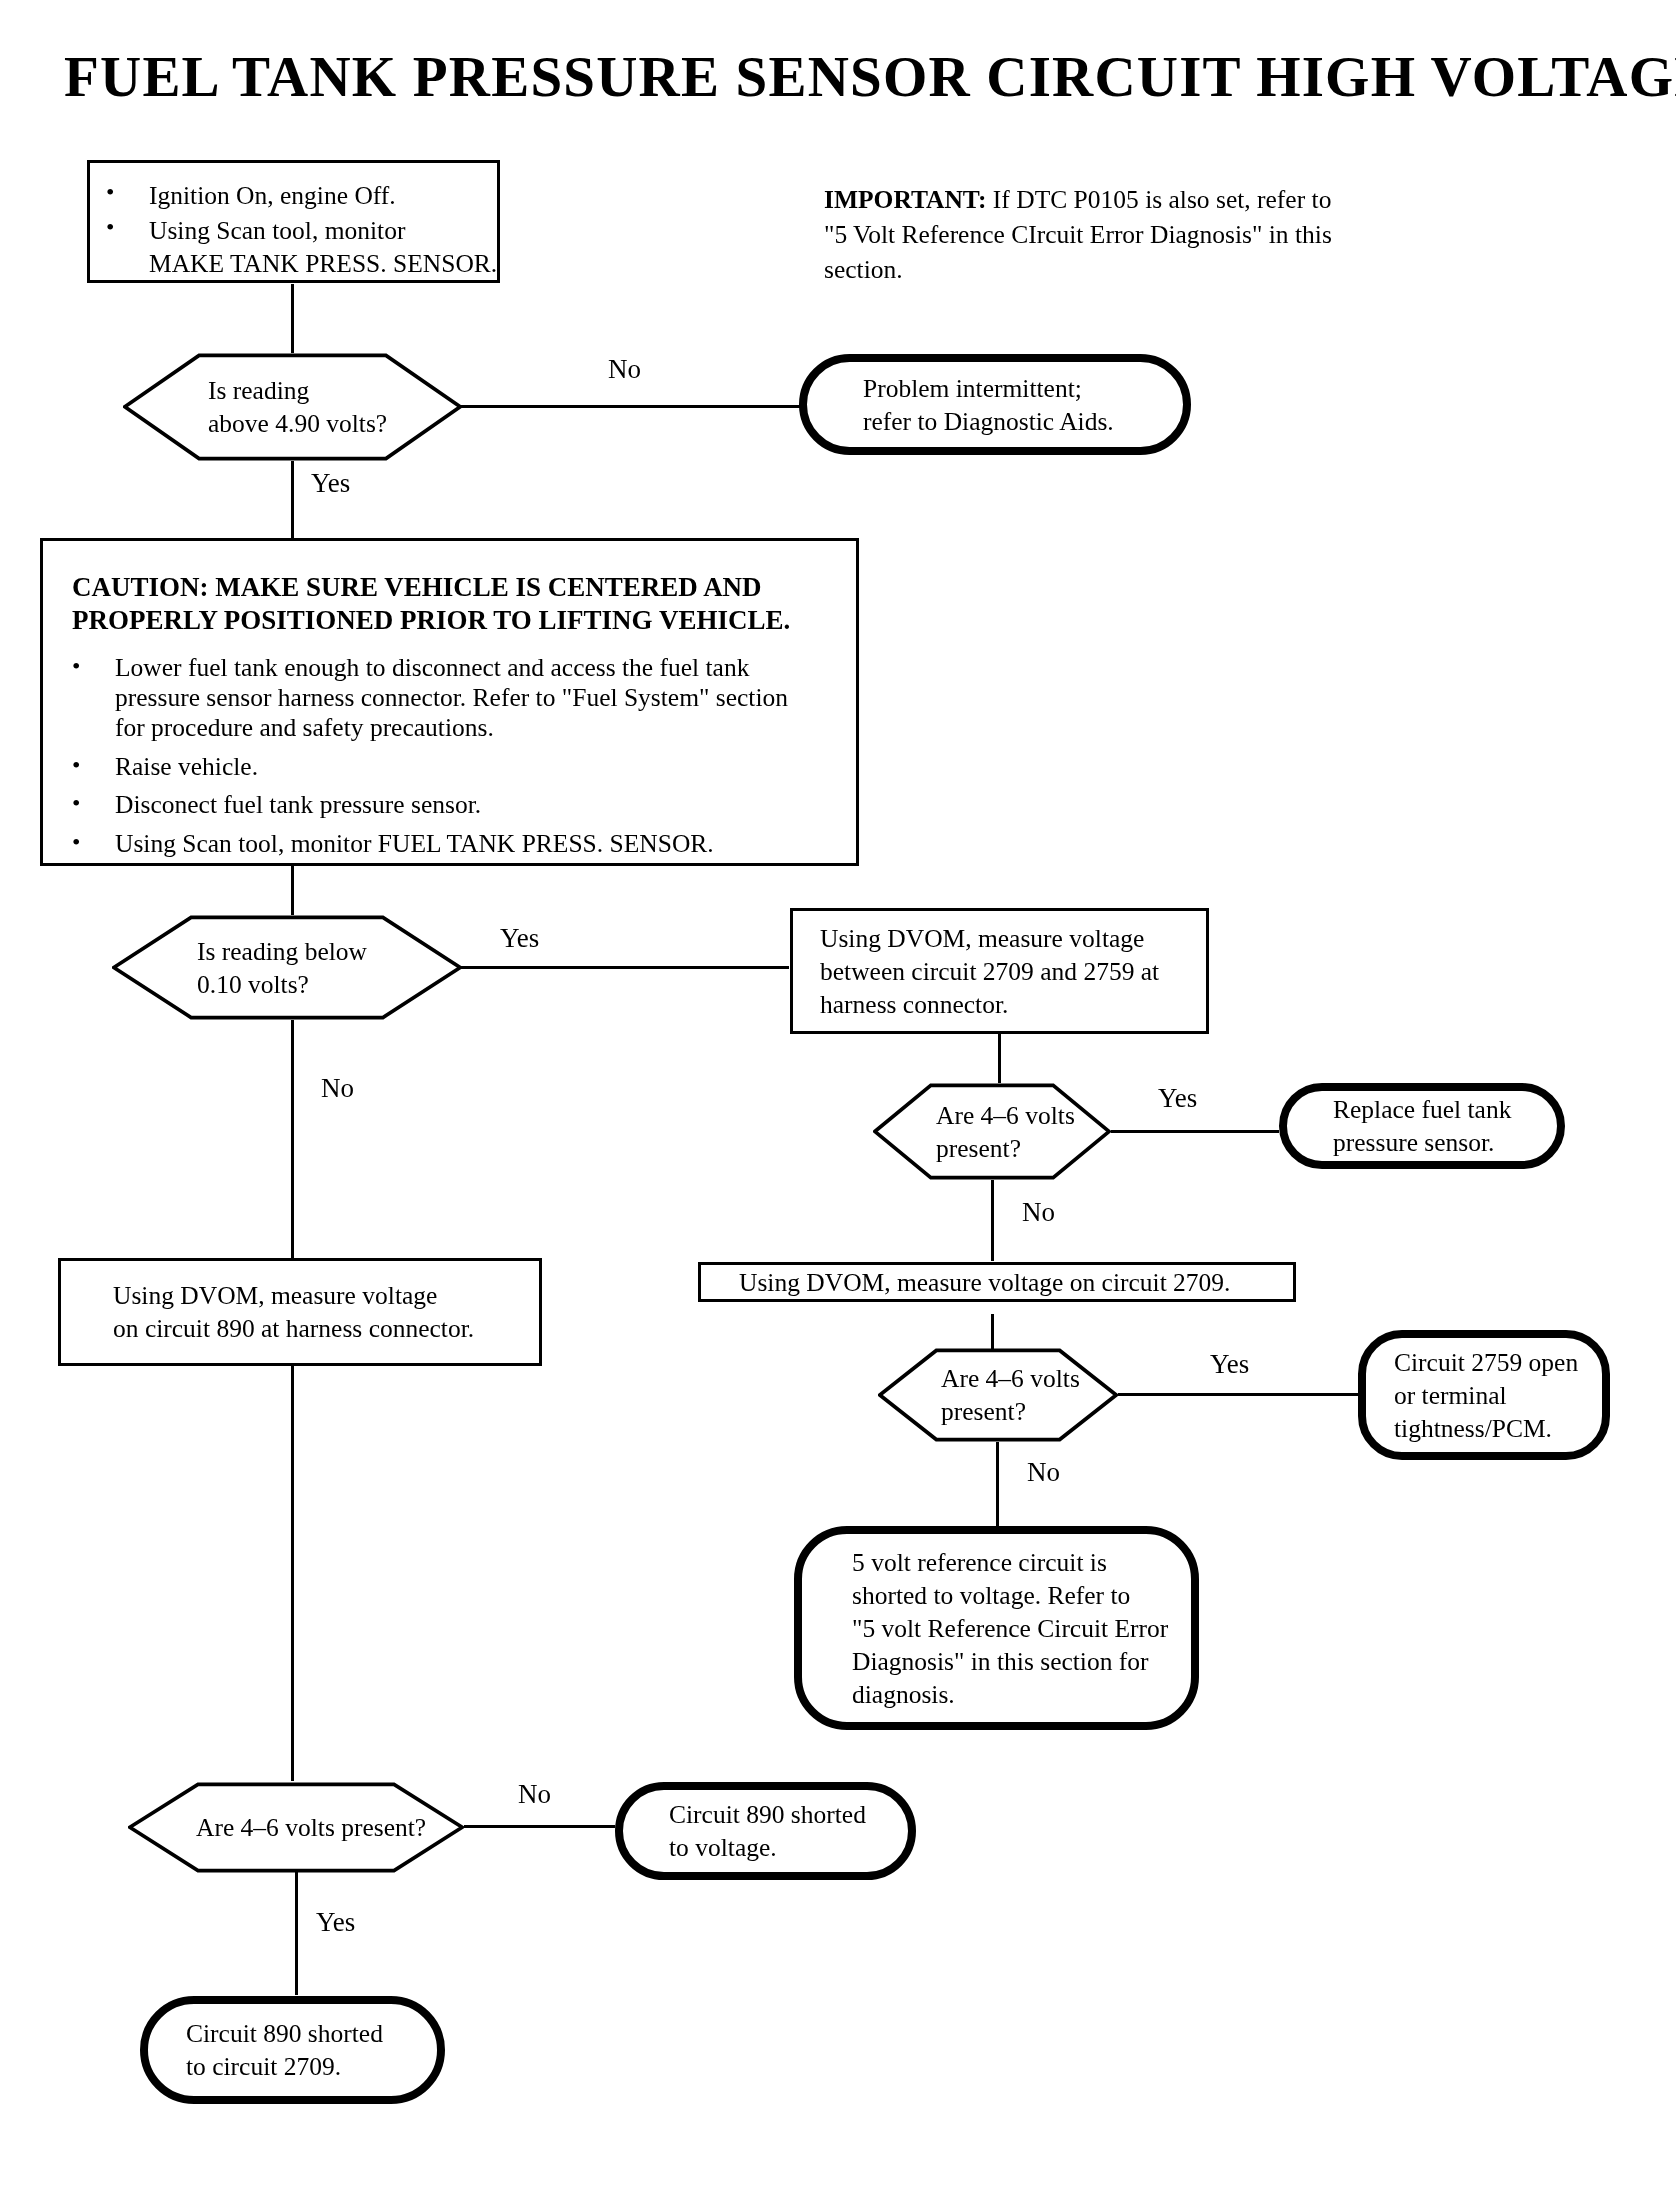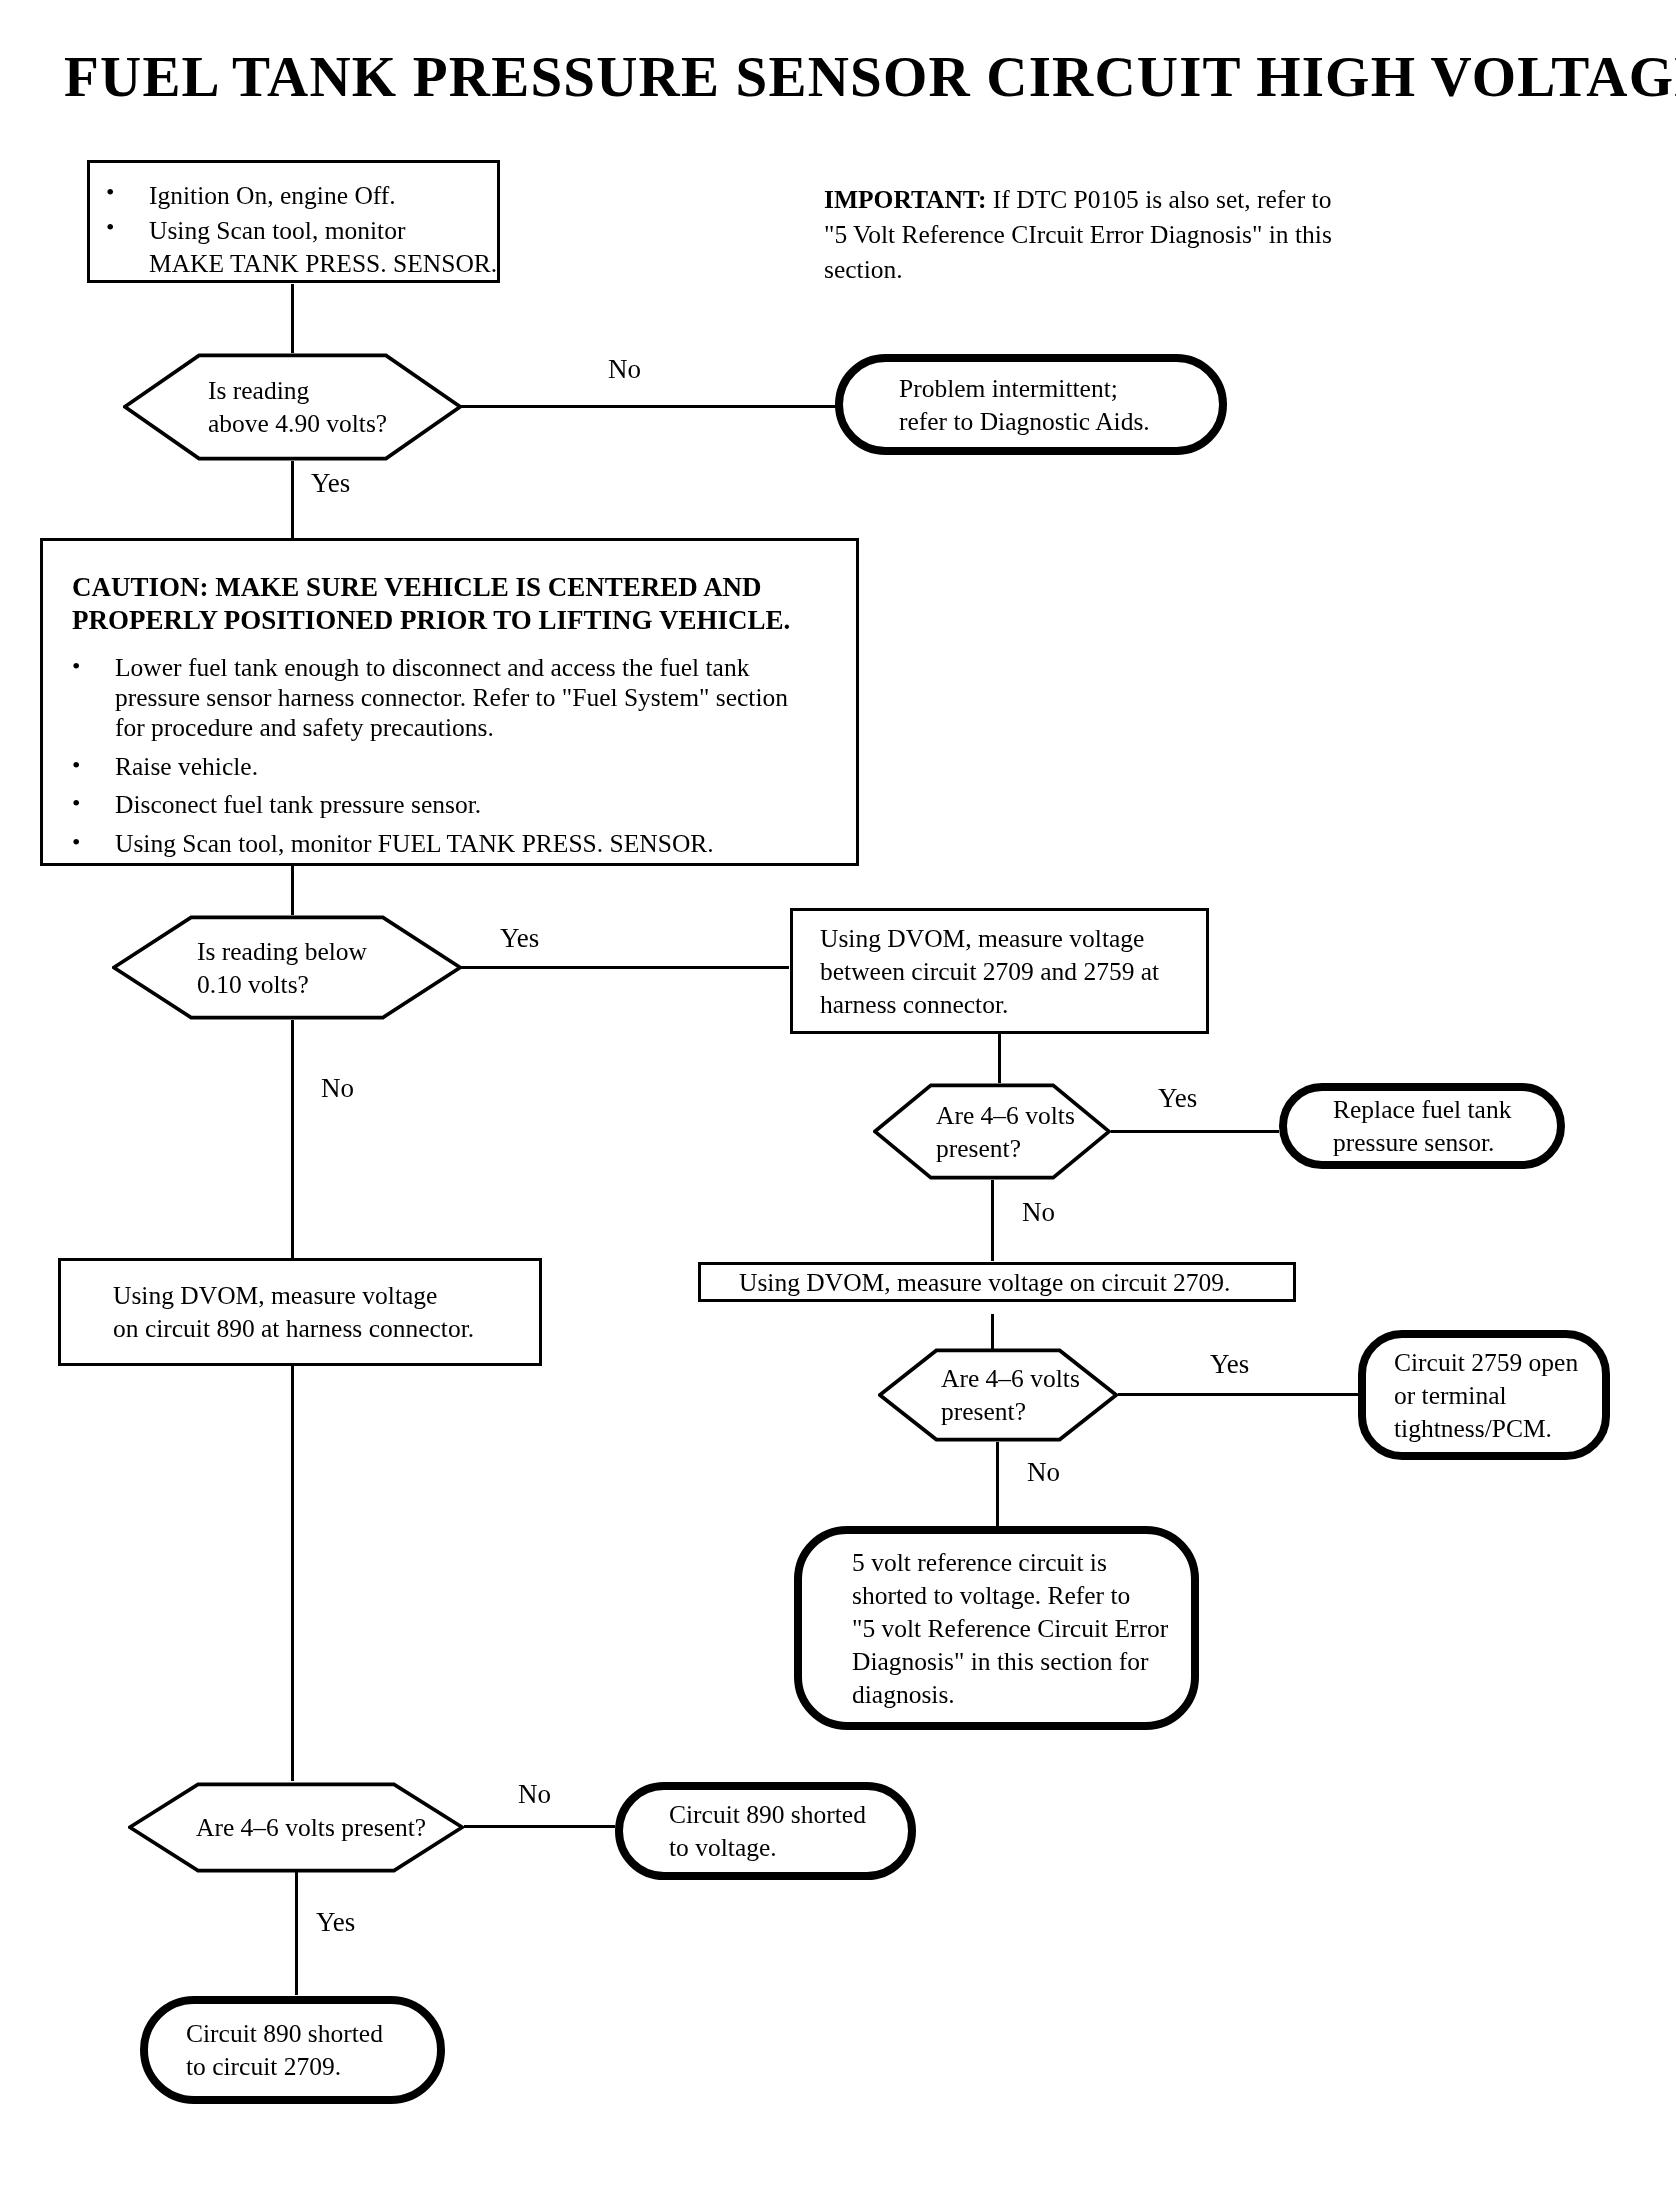--- a/index.html
+++ b/index.html
@@ -82,21 +82,21 @@
     </svg>
     <div class="hextext" style="padding-left:85px;">
       <span class="nodetext">Is reading
 above 4.90 volts?</span>
     </div>
   </div>
 
   <div class="hline" style="left:461px;top:405px;width:384px;"></div>
   <div class="edge-label" style="left:608px;top:356px;">No</div>
 
-  <div class="oval" style="left:835px;top:354px;width:392px;height:101px;border-radius:55px;">
+  <div class="oval" style="left:799px;top:354px;width:392px;height:101px;border-radius:55px;">
     <span class="nodetext" style="padding-left:56px;">Problem intermittent;
 refer to Diagnostic Aids.</span>
   </div>
 
   <div class="vline" style="left:291px;top:461px;height:77px;"></div>
   <div class="edge-label" style="left:311px;top:470px;">Yes</div>
 
   <div class="box caution" style="left:40px;top:538px;width:819px;height:328px;">
     <div class="heading">CAUTION: MAKE SURE VEHICLE IS CENTERED AND
 PROPERLY POSITIONED PRIOR TO LIFTING VEHICLE.</div>

